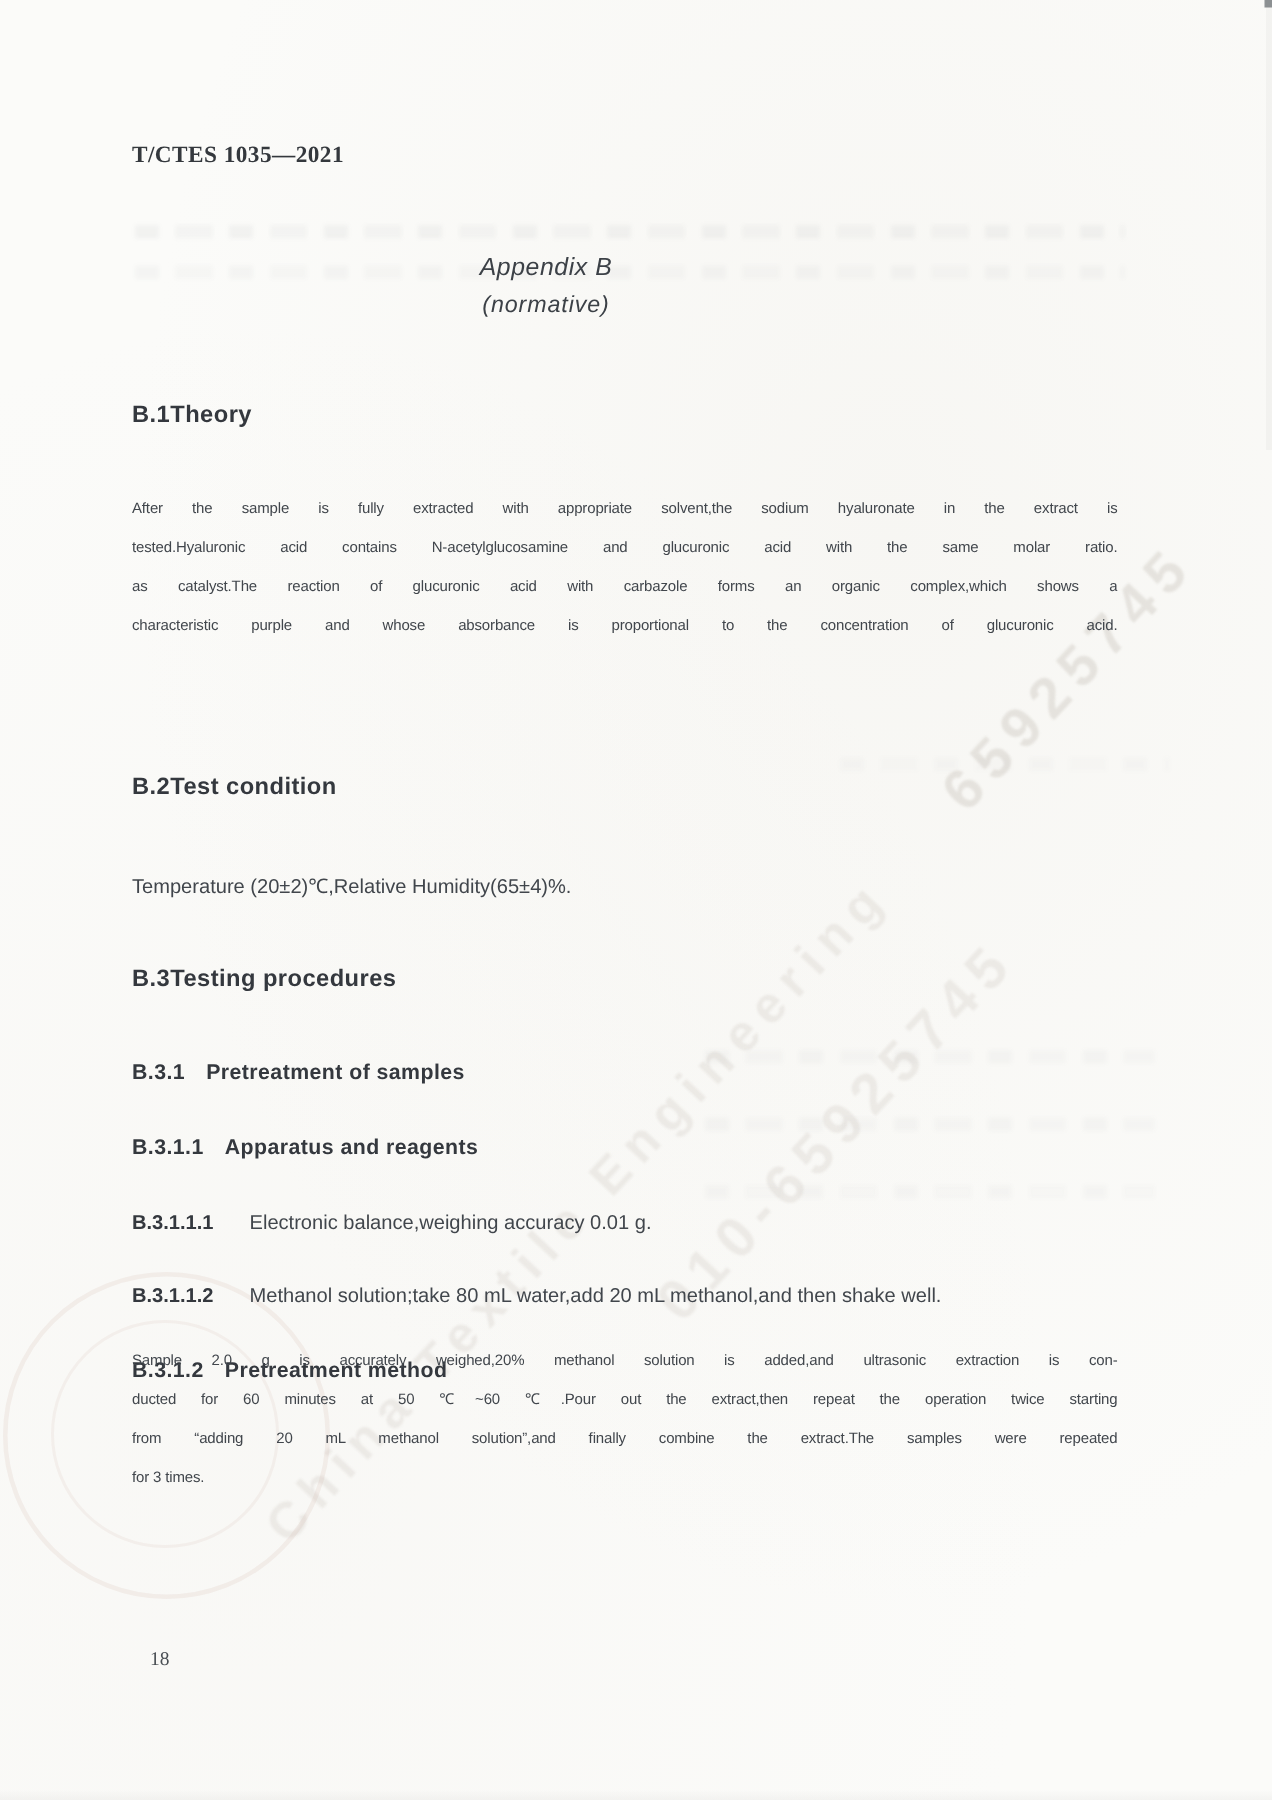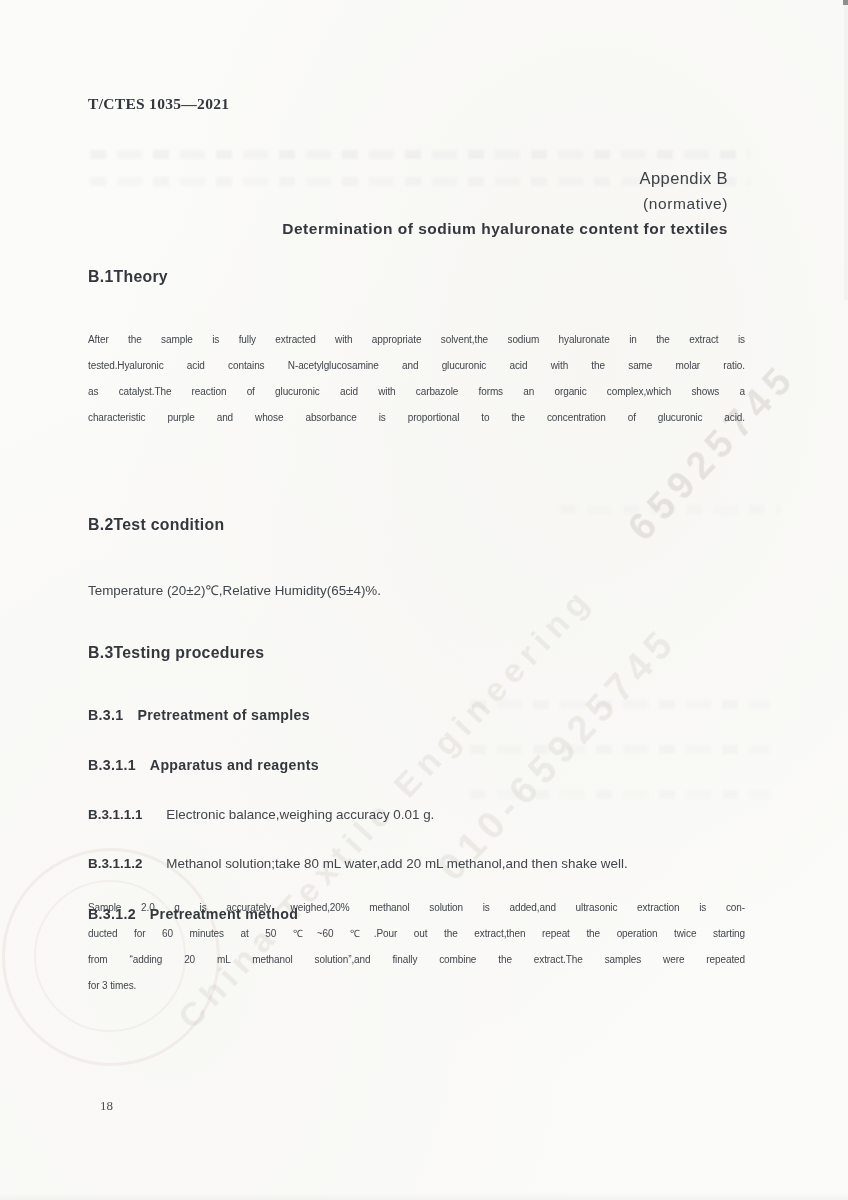--- a/index.html
+++ b/index.html
@@ -22,21 +22,21 @@
     font-family:"Liberation Serif", serif;
     font-weight:bold;font-size:15.5px;color:#34383d;
     letter-spacing:0.3px;
   }
   .page-num{
     left:100px;top:1098px;
     font-family:"Liberation Serif", serif;
     font-size:13px;color:#4a4f54;
   }
   
-  .title-block{left:0;top:166px;width:728px;text-align:right;line-height:25px;}
+  .title-block{left:0;top:166px;width:728px;text-align:center;line-height:25px;font-style:italic;}
   .title-line1{font-size:16.5px;color:#3c4147;letter-spacing:0.4px;}
   .title-line2{font-size:15.5px;color:#3c4147;letter-spacing:0.6px;}
   .title-line3{font-size:15.5px;font-weight:bold;color:#34383e;letter-spacing:0.5px;}
   
   .h-main{left:88px;font-size:15.8px;font-weight:bold;color:#34383e;letter-spacing:0.3px;}
   .h-sub{left:88px;font-size:14.2px;font-weight:bold;color:#34383e;letter-spacing:0.3px;}
   .h-main .num{}
   .h-sub .num{margin-right:14px;}
   
   .item{left:88px;font-size:13.4px;color:#41464c;}
@@ -106,21 +106,20 @@
 
   <div class="abs corner-dot"></div>
   <div class="abs bottom-strip"></div>
   <div class="abs right-strip"></div>
 
   <div class="abs doc-code">T/CTES 1035—2021</div>
 
   <div class="abs title-block">
     <div class="title-line1">Appendix B</div>
     <div class="title-line2">(normative)</div>
-    <div class="title-line3">Determination of sodium hyaluronate content for textiles</div>
   </div>
 
   <div class="abs h-main" style="top:268px;">
     <span class="num">B.1</span><span>Theory</span>
   </div>
 
   <div class="abs para" style="top:327px;">
     <div class="jline">After the sample is fully extracted with appropriate solvent,the sodium hyaluronate in the extract is</div>
     <div class="jline">tested.Hyaluronic acid contains N-acetylglucosamine and glucuronic acid with the same molar ratio.</div>
     <div class="jline">as catalyst.The reaction of glucuronic acid with carbazole forms an organic complex,which shows a</div>

